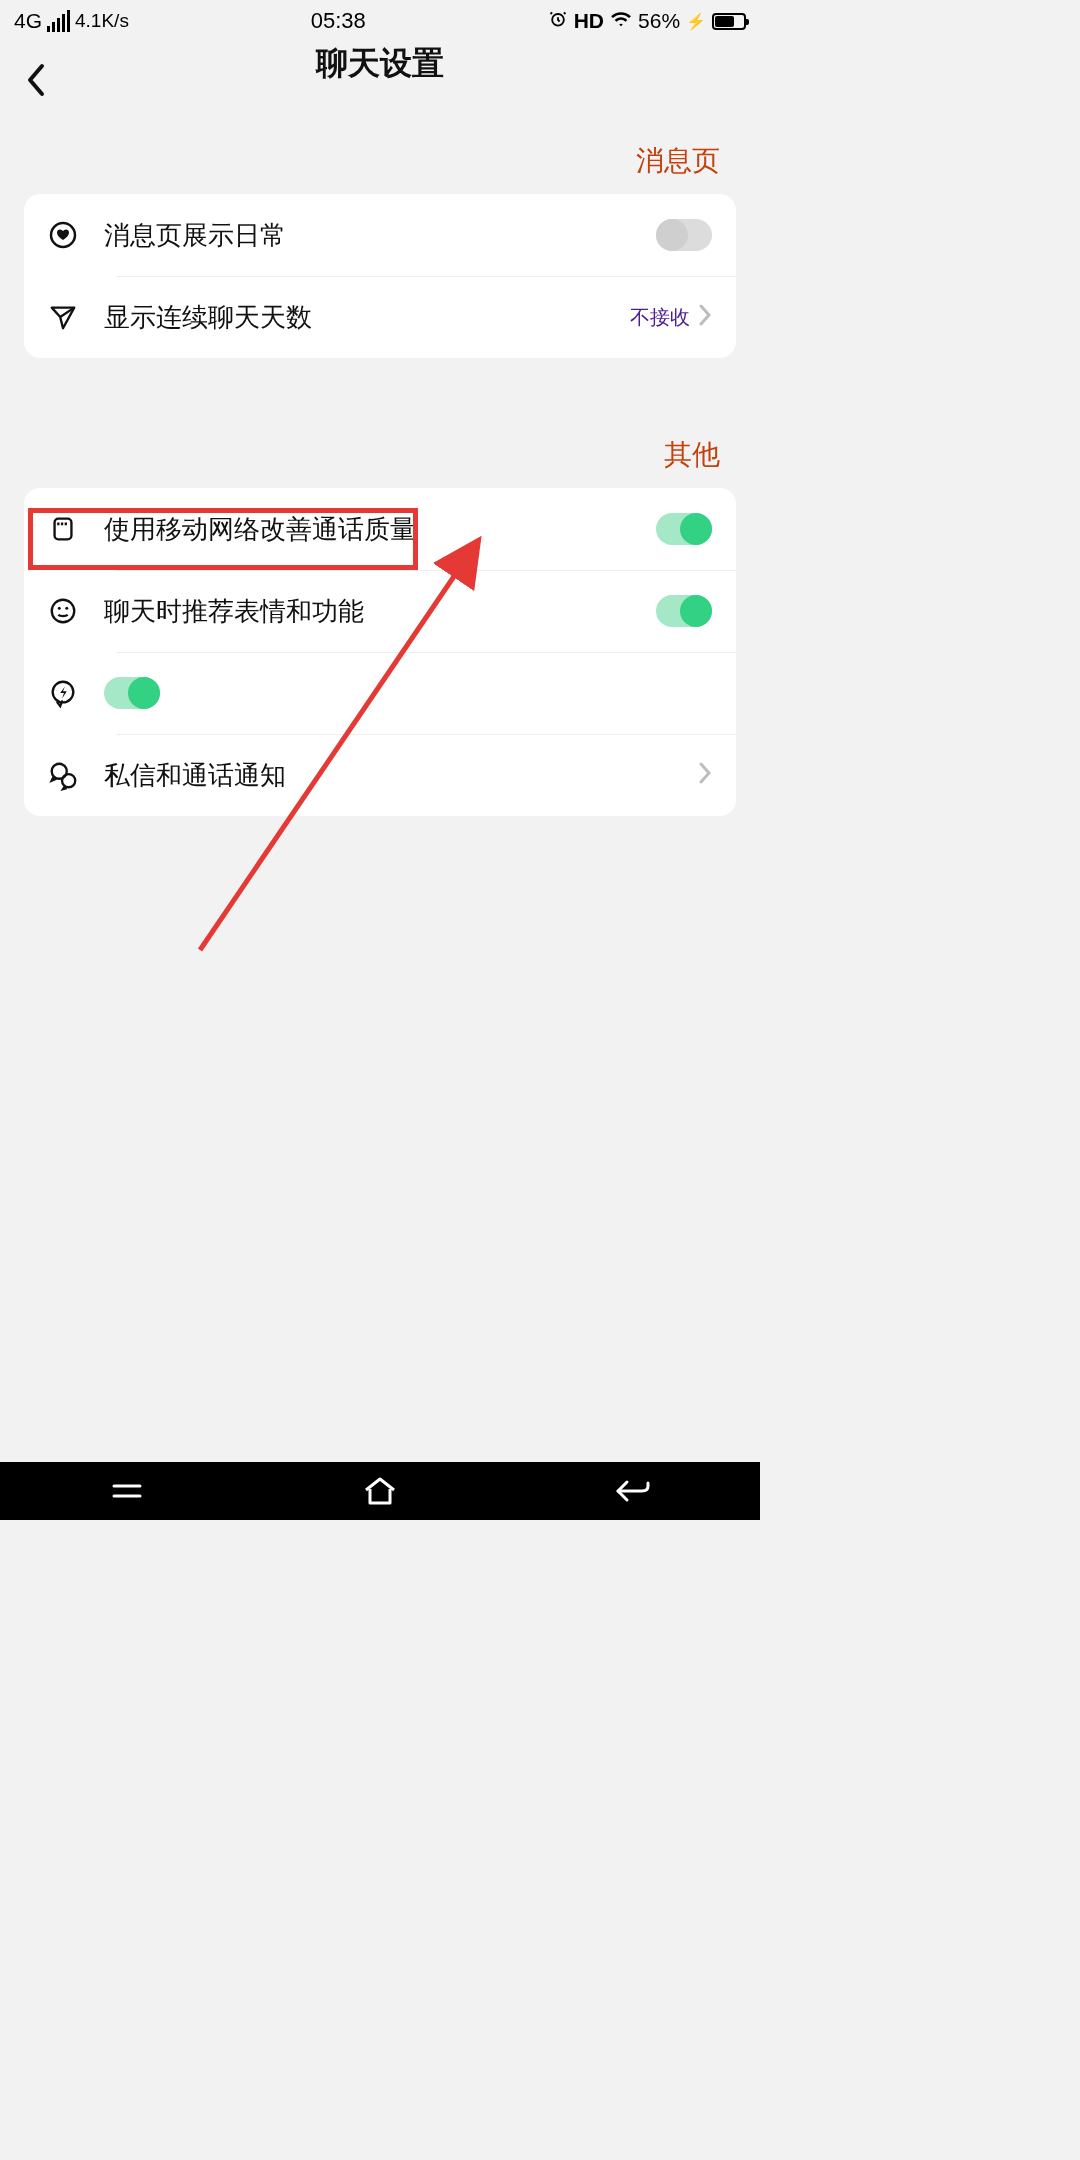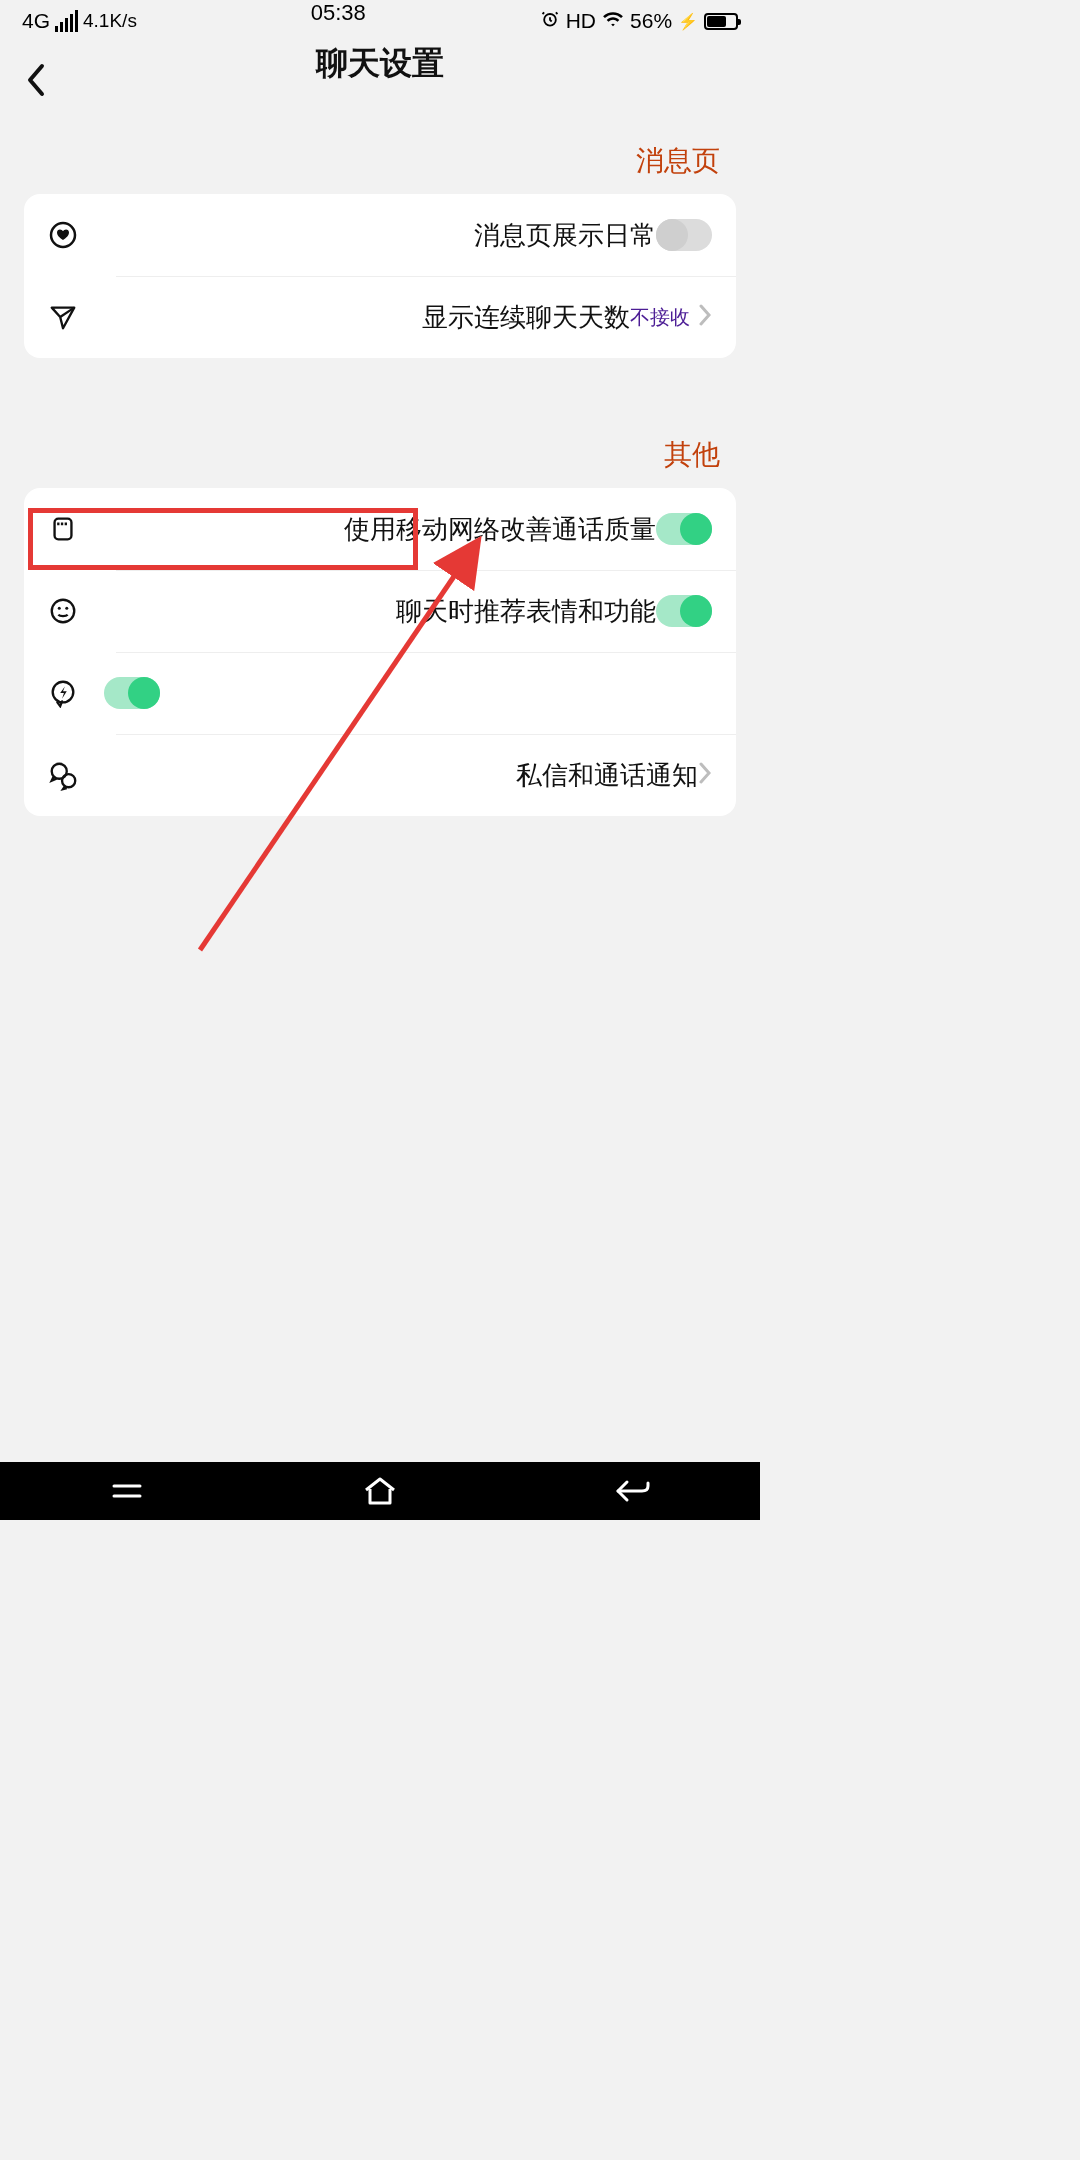--- a/index.html
+++ b/index.html
@@ -8,22 +8,23 @@
     font-family: -apple-system, "PingFang SC", "Helvetica Neue", Arial, sans-serif;
     background: #f2f2f2;
     position: relative;
     overflow: hidden;
   }
 
   
   .status-bar {
     height: 42px;
     display: flex;
+    align-items: center;
     justify-content: space-between;
-    padding: 0 22px;
+    padding: 0 14px;
     font-size: 21px;
     font-weight: 500;
     color: #000;
   }
   .status-left { display: flex; align-items: center; gap: 2px; }
   .status-right { display: flex; align-items: center; gap: 6px; }
   .signal-bars { display:inline-flex; align-items:flex-end; gap:2px; margin:0 3px; }
   .signal-bars span { width:3px; background:#000; }
   .signal-bars span:nth-child(1){height:6px;}
   .signal-bars span:nth-child(2){height:10px;}
@@ -65,21 +66,20 @@
     padding: 24px 40px 14px 40px;
     font-size: 28px;
     color: #c2410c;
     text-align: right;
   }
   .card {
     background: #fff;
     border-radius: 16px;
     margin: 0 24px;
     overflow: hidden;
-    text-align: right;
   }
   .row {
     display: flex;
     align-items: center;
     min-height: 82px;
     padding: 0 24px 0 16px;
     position: relative;
   }
   .row + .row::before {
     content:"";
@@ -150,21 +150,21 @@
     <span style="font-size:19px;">4.1K/s</span>
   </div>
   <div class="status-time">05:38</div>
   <div class="status-right">
     <span class="alarm-icon">
       <svg width="20" height="20" viewBox="0 0 24 24" fill="none" stroke="#000" stroke-width="2.2">
           <circle cx="12" cy="13" r="7"></circle>
           <path d="M12 10v3l2 2M5 4l-2 2M19 4l2 2"></path>
         </svg>
     </span>
-    <span style="font-weight:400;">HD</span>
+    <span style="font-weight:700;">HD</span>
     <span class="wifi-icon">
       <svg width="22" height="18" viewBox="0 0 24 20" fill="#000">
           <path d="M12 18l-2-2c1-1 3-1 4 0l-2 2zm-5-5l-2-2c4-4 10-4 14 0l-2 2c-3-3-7-3-10 0zm-4-4l-2-2c6-6 16-6 22 0l-2 2c-5-5-13-5-18 0z"></path>
         </svg>
     </span>
     <span>56%</span>
     <span style="font-size:16px;">⚡</span>
     <span class="battery">
         <span class="battery-fill"></span>
       </span>

